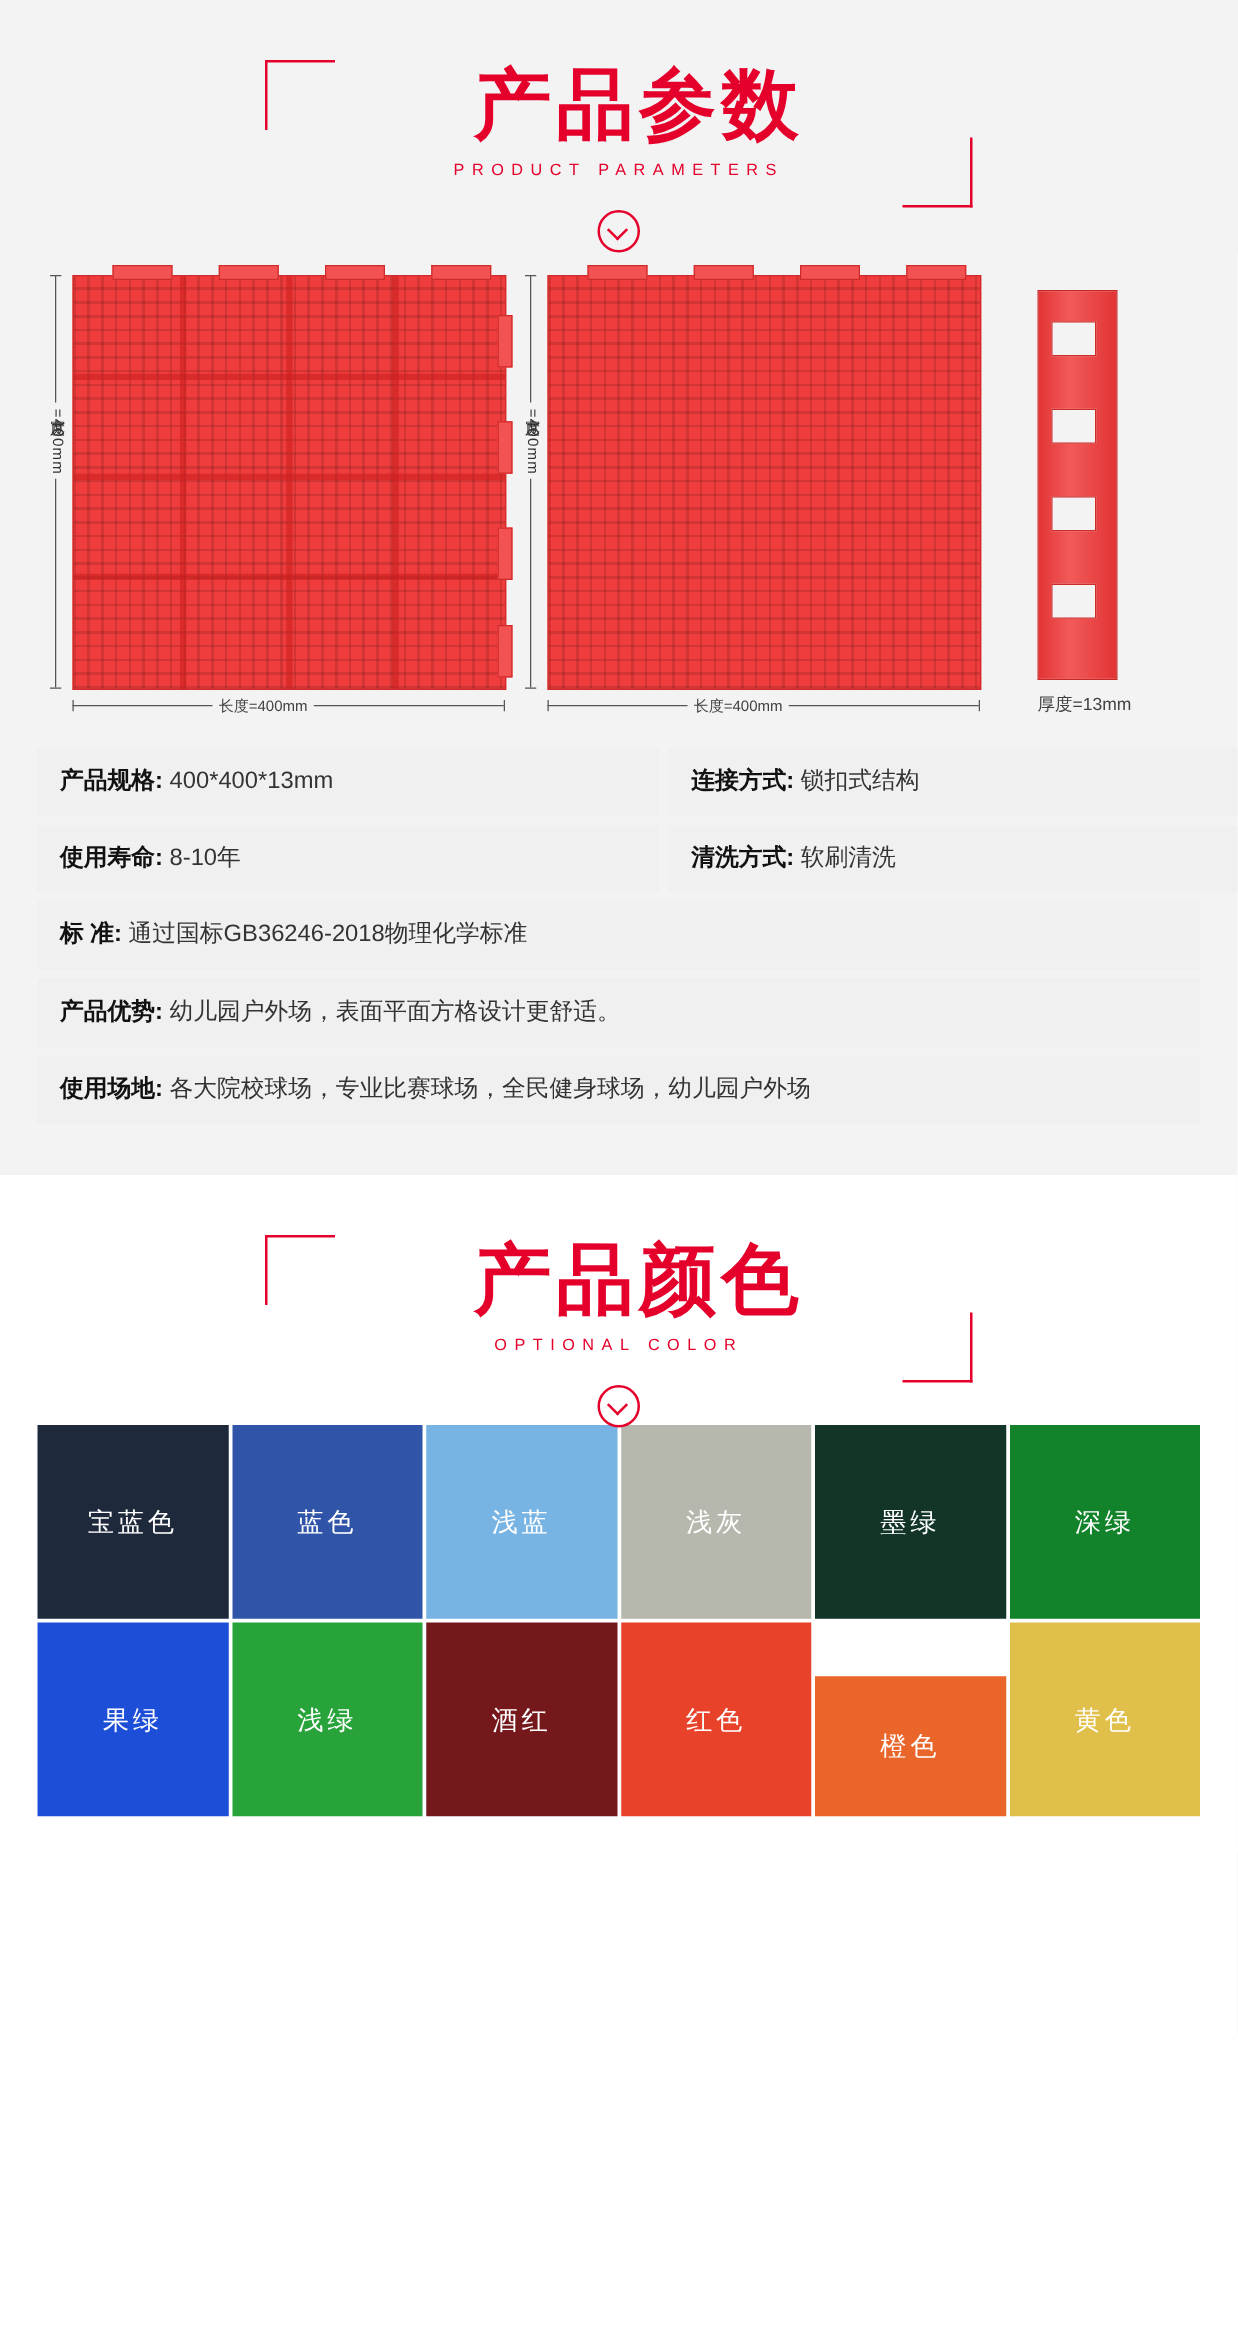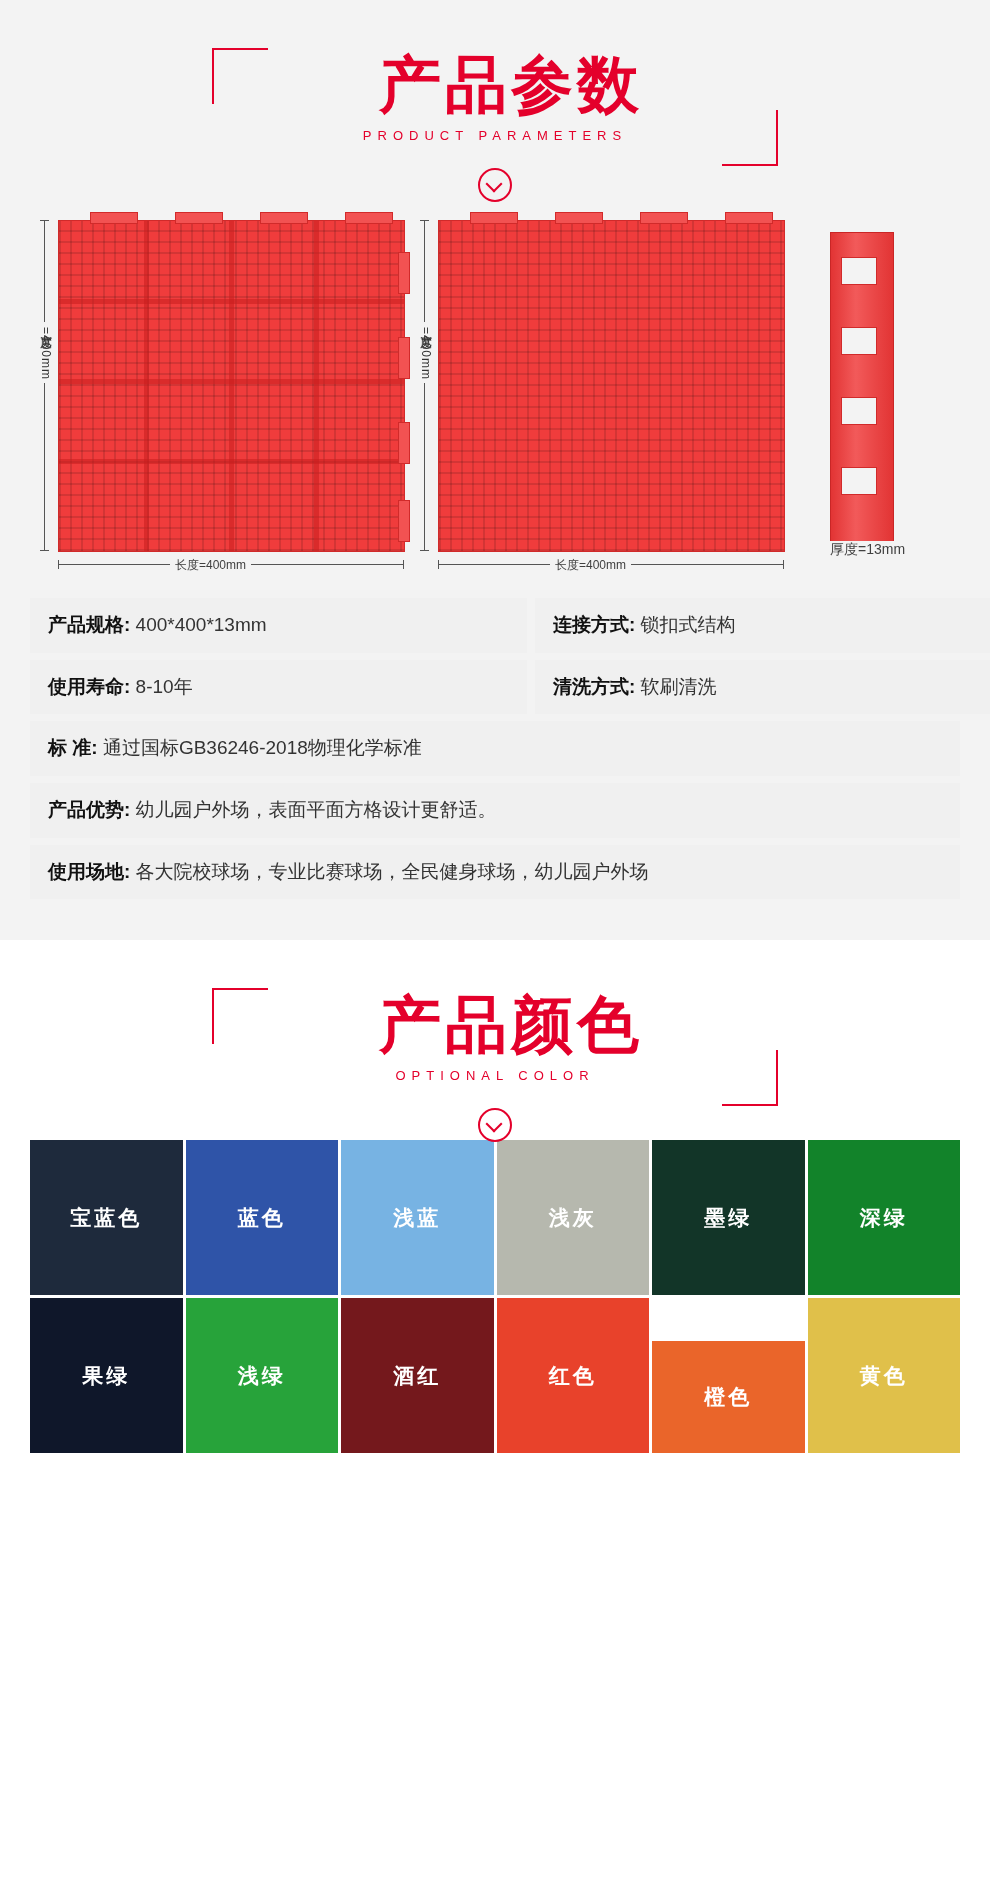--- a/index.html
+++ b/index.html
@@ -213,21 +213,20 @@
     background: #ffffff;
     padding: 0 0 30px 0;
   }
   .swatch-grid {
     width: 930px;
     margin: 0 auto;
     display: grid;
     grid-template-columns: repeat(6, 1fr);
     grid-auto-rows: 155px;
     gap: 3px;
-    font-weight: bold;
   }
   .swatch {
     display: flex;
     align-items: center;
     justify-content: center;
     font-size: 21px;
     letter-spacing: 3px;
   }
 </style>
 </head>
@@ -294,21 +293,21 @@
       <span class="dim-line-v" style="left:394px; top:8px; height:330px;"></span>
       <span class="dim-cap-v" style="left:390px; top:8px;"></span>
       <span class="dim-cap-v" style="left:390px; top:338px;"></span>
       <span class="dim-label-v" style="left:387px; top:110px;">宽度=400mm</span>
 
       <span class="dim-line-h" style="left:408px; top:352px; width:345px;"></span>
       <span class="dim-cap-h" style="left:408px; top:348px;"></span>
       <span class="dim-cap-h" style="left:753px; top:348px;"></span>
       <span class="dim-label-h" style="left:520px; top:345px;">长度=400mm</span>
 
-      <span class="dim-label-h" style="left:795px; top:329px; font-size:14px;">厚度=13mm</span>
+      <span class="dim-label-h" style="left:795px; top:343px; font-size:14px;">厚度=13mm</span>
     </div>
 
     <div class="spec-table">
 
       <div class="spec-row">
         <div class="spec-cell half">
           <span class="spec-key">产品规格:</span>
           <span class="spec-val">400*400*13mm</span>
         </div>
         <div class="spec-cell half">
@@ -378,21 +377,21 @@
         </div>
       <div class="swatch" style="background: rgb(182, 184, 174); color: rgb(255, 255, 255);">
           <span>浅灰</span>
         </div>
       <div class="swatch" style="background: rgb(18, 53, 40); color: rgb(255, 255, 255);">
           <span>墨绿</span>
         </div>
       <div class="swatch" style="background: rgb(18, 131, 42); color: rgb(255, 255, 255);">
           <span>深绿</span>
         </div>
-      <div class="swatch" style="background: #0f172a; color: rgb(255, 255, 255);">
+      <div class="swatch" style="background: #1d4ed8; color: rgb(255, 255, 255);">
           <span>果绿</span>
         </div>
       <div class="swatch" style="background: rgb(39, 163, 58); color: rgb(255, 255, 255);">
           <span>浅绿</span>
         </div>
       <div class="swatch" style="background: rgb(116, 24, 28); color: rgb(255, 255, 255);">
           <span>酒红</span>
         </div>
       <div class="swatch" style="background: rgb(232, 66, 43); color: rgb(255, 255, 255);">
           <span>红色</span>

